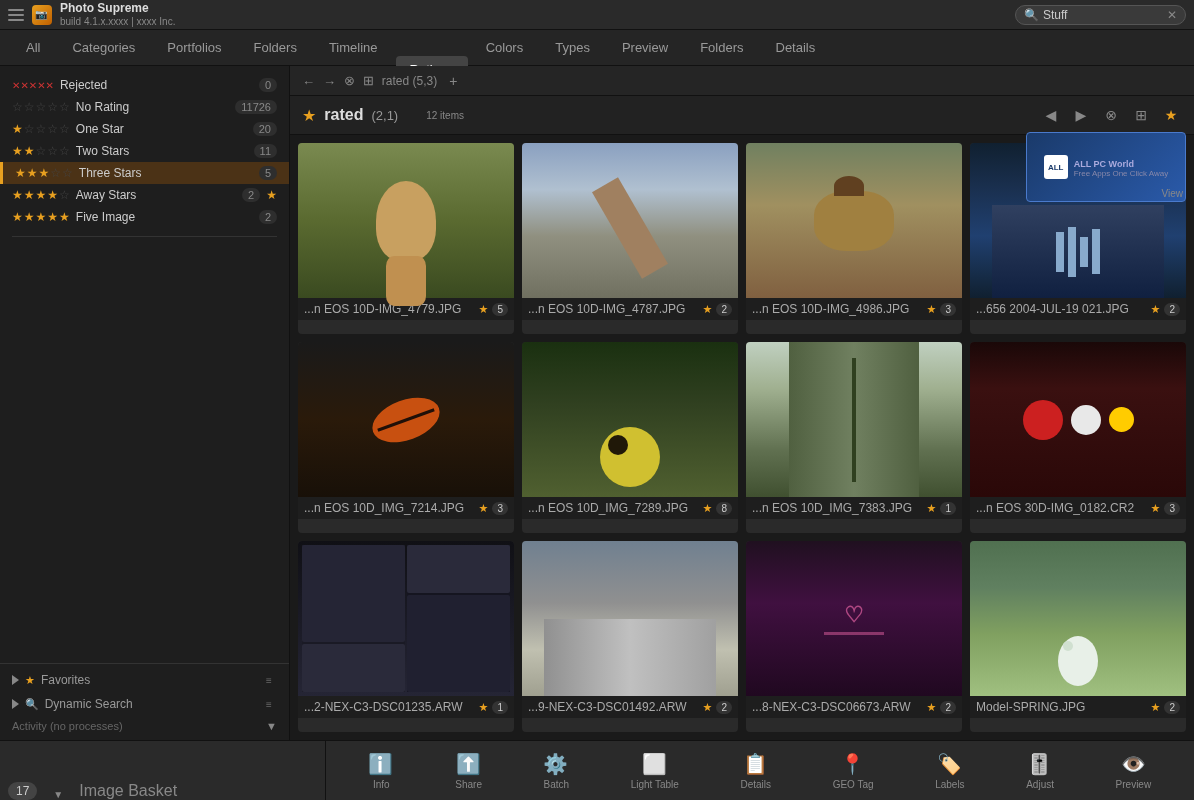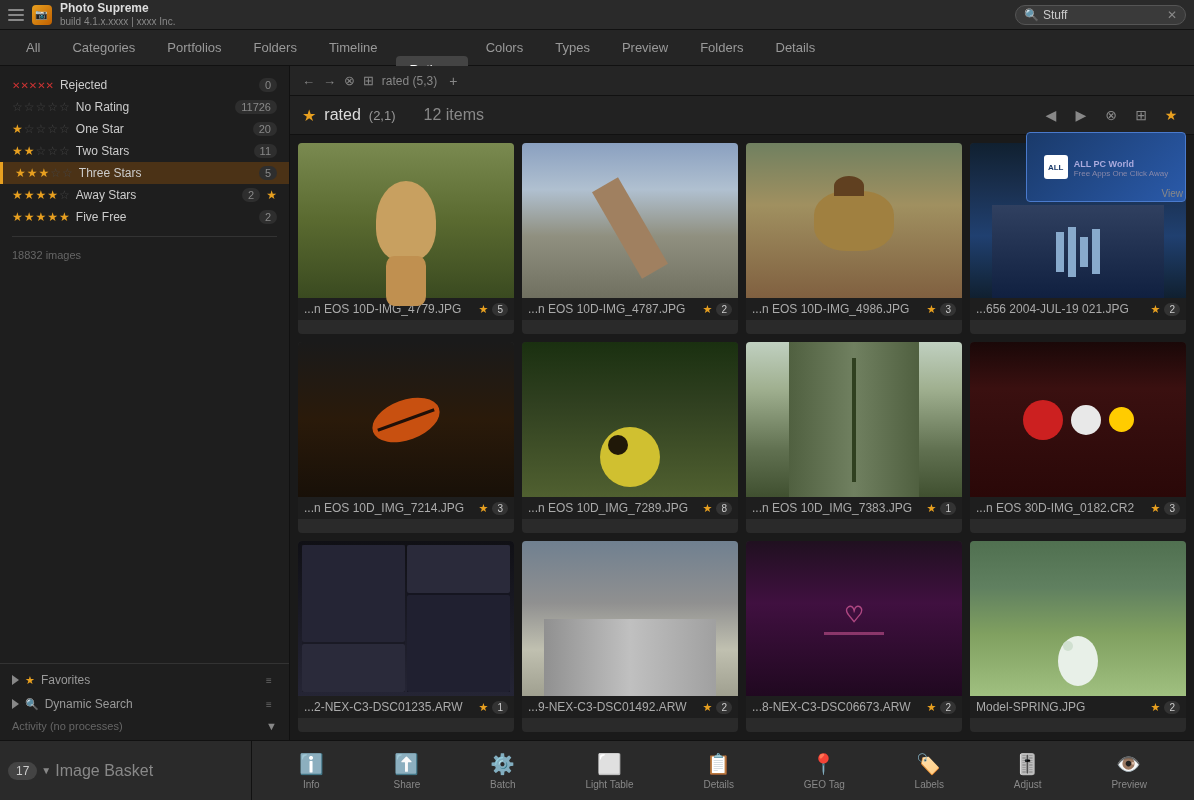--- a/index.html
+++ b/index.html
@@ -41,41 +41,41 @@
     .triangle { width: 0; height: 0; border-top: 5px solid transparent; border-bottom: 5px solid transparent; border-left: 7px solid #888; }
     .expand-btn { margin-left: auto; width: 16px; height: 16px; display: flex; align-items: center; justify-content: center; color: #666; font-size: 10px; }
     .images-count { font-size: 11px; color: #666; padding: 4px 12px; }
 
     
     .content { flex: 1; display: flex; flex-direction: column; overflow: hidden; }
     .content-header { background: #252525; padding: 6px 12px; display: flex; align-items: center; gap: 8px; border-bottom: 1px solid #111; height: 30px; }
     .breadcrumb-text { font-size: 12px; color: #888; }
     .content-title-bar { background: #222; padding: 8px 12px; display: flex; align-items: center; gap: 8px; border-bottom: 1px solid #111; }
     .title-star { color: #e8a020; font-size: 16px; }
-    .title-text { font-size: 16px; font-weight: 400; color: #ddd; }
+    .title-text { font-size: 16px; font-weight: 700; color: #ddd; }
     .title-count { font-size: 13px; color: #999; }
-    .title-items { font-size: 16px; color: #888; }
+    .title-items { font-size: 10px; color: #888; }
     .toolbar-icons { margin-left: auto; display: flex; gap: 8px; align-items: center; }
     .toolbar-icon { width: 22px; height: 22px; display: flex; align-items: center; justify-content: center; color: #888; cursor: pointer; font-size: 14px; }
 
     
     .photo-grid { flex: 1; overflow-y: auto; padding: 8px; display: grid; grid-template-columns: repeat(4, 1fr); gap: 8px; }
     .photo-grid::-webkit-scrollbar { width: 8px; }
     .photo-grid::-webkit-scrollbar-track { background: #1a1a1a; }
     .photo-grid::-webkit-scrollbar-thumb { background: #444; border-radius: 4px; }
     .photo-card { background: #2a2a2a; border-radius: 4px; overflow: hidden; cursor: pointer; position: relative; }
     .photo-thumb-placeholder { width: 100%; height: 155px; display: flex; align-items: center; justify-content: center; }
     .photo-info { padding: 4px 6px; display: flex; align-items: center; gap: 4px; background: #1e1e1e; }
     .photo-name { font-size: 12px; color: #aaa; flex: 1; white-space: nowrap; overflow: hidden; text-overflow: ellipsis; }
     .photo-star-icon { color: #e8a020; font-size: 11px; }
     .photo-rating { font-size: 10px; color: #ccc; background: #333; padding: 1px 5px; border-radius: 8px; }
 
     
     .bottom-toolbar { background: #2a2a2a; height: 60px; display: flex; align-items: center; border-top: 1px solid #111; }
-    .bottom-left { display: flex; align-items: center; padding: 0 8px; gap: 4px; width: 252px; border-right: 1px solid #111; height: 100%; }
+    .bottom-left { display: flex; align-items: flex-end; padding: 0 8px; gap: 16px; width: 326px; border-right: 1px solid #111; height: 100%; }
     .basket-label { font-size: 16px; color: #888; }
     .basket-count { background: #444; padding: 2px 8px; border-radius: 10px; font-size: 12px; color: #ccc; }
     .basket-arrow { font-size: 10px; color: #888; }
     .bottom-tools { flex: 1; display: flex; align-items: center; justify-content: space-around; padding: 0 12px; }
     .bottom-tool { display: flex; flex-direction: column; align-items: center; gap: 3px; cursor: pointer; color: #888; }
     .bottom-tool-icon { font-size: 20px; }
     .bottom-tool-label { font-size: 10px; }
 
     
     .ad-banner { position: absolute; top: 66px; right: 0; width: 160px; height: 70px; background: linear-gradient(135deg, #1a3a6a, #2a5aaa); border: 1px solid #4a7acc; border-radius: 4px; display: flex; flex-direction: column; align-items: center; justify-content: center; padding: 6px; z-index: 10; }
@@ -196,26 +196,25 @@
       </div>
 
       <div class="sidebar-item">
         <div class="stars">
           <span class="star filled">★</span>
           <span class="star filled">★</span>
           <span class="star filled">★</span>
           <span class="star filled">★</span>
           <span class="star filled">★</span>
         </div>
-        <span class="sidebar-item-label">Five Free</span>
+        <span class="sidebar-item-label">Five Image</span>
         <span class="sidebar-item-count">2</span>
       </div>
 
       <div class="sidebar-divider"></div>
-      <div class="images-count">18832 images</div>
     </div>
 
     <div style="border-top:1px solid #333;padding:4px 0;">
       <div class="bottom-item">
         <div class="triangle"></div>
         <span style="color:#e8a020;font-size:11px">★</span>
         <span>Favorites</span>
         <span class="expand-btn">≡</span>
       </div>
       <div class="bottom-item">

